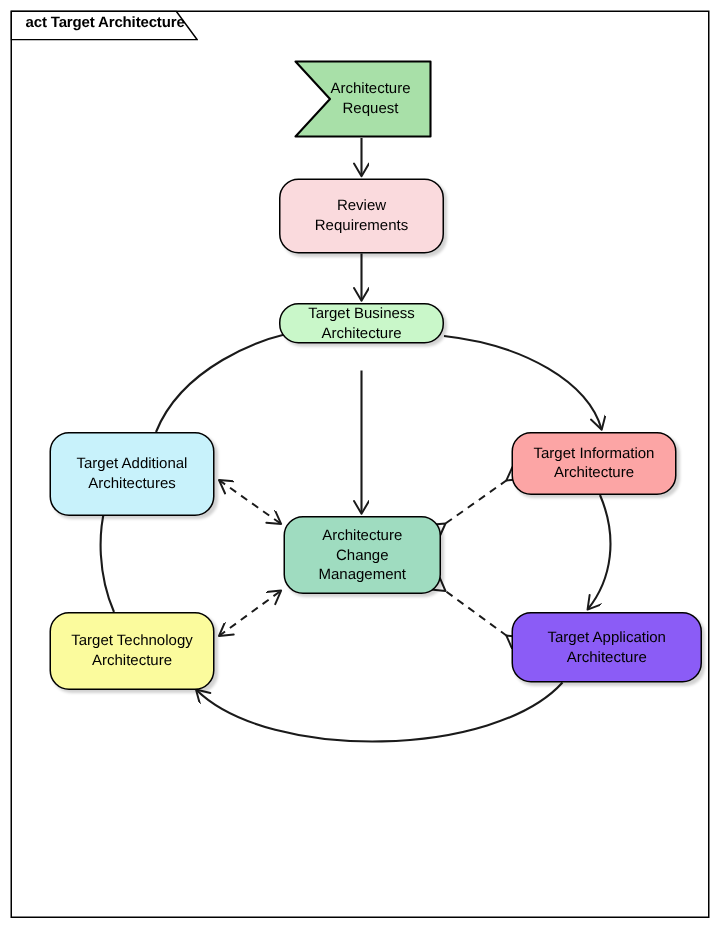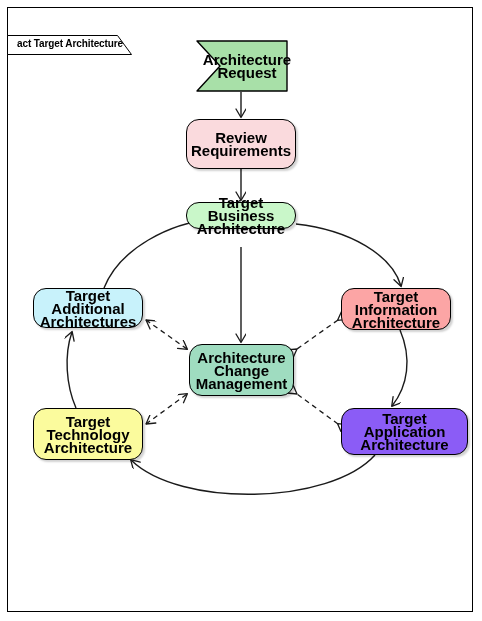--- a/index.html
+++ b/index.html
@@ -31,21 +31,20 @@
     box-sizing: border-box;
     background: #ffffff;
   }
   .frame-tab {
     position: absolute;
     left: 7px;
     top: 7px;
     height: 19px;
     box-sizing: border-box;
     z-index: 5;
-    margin-top: 28px;
   }
   .frame-tab svg { display: block; }
   .frame-tab-label {
     position: absolute;
     left: 10px;
     top: 3px;
     font-size: 10px;
     font-weight: bold;
     color: #000000;
     white-space: nowrap;
@@ -62,22 +61,22 @@
   }
   
   .node {
     position: absolute;
     box-sizing: border-box;
     border: 1.3px solid #000000;
     display: flex;
     align-items: center;
     justify-content: center;
     text-align: center;
-    font-size: 15px;
-    font-weight: bold;
+    font-size: 10px;
+    font-weight: normal;
     color: #000000;
     line-height: 13px;
     z-index: 3;
     box-shadow: 2px 2px 2px rgba(0,0,0,0.18);
   }
   .node.rounded { border-radius: 13px; }
   .node-label {
     padding: 0 6px;
     white-space: pre-line;
   }
@@ -159,21 +158,21 @@
   <div class="node rounded" style="left:186px; top:119px; width:110px; height:50px; background:#fadadd;">
     <div class="node-label">Review
 Requirements</div>
   </div>
 
   <div class="node rounded" style="left:186px; top:202px; width:110px; height:27px; background:#c9f7c9;">
     <div class="node-label">Target Business
 Architecture</div>
   </div>
 
-  <div class="node rounded" style="left:33px; top:288px; width:110px; height:40px; background:#c8f2fb;">
+  <div class="node rounded" style="left:33px; top:288px; width:110px; height:56px; background:#c8f2fb;">
     <div class="node-label">Target Additional
 Architectures</div>
   </div>
 
   <div class="node rounded" style="left:341px; top:288px; width:110px; height:42px; background:#fca5a5;">
     <div class="node-label">Target Information
 Architecture</div>
   </div>
 
   <div class="node rounded" style="left:189px; top:344px; width:105px; height:52px; background:#9fdcc0;">

